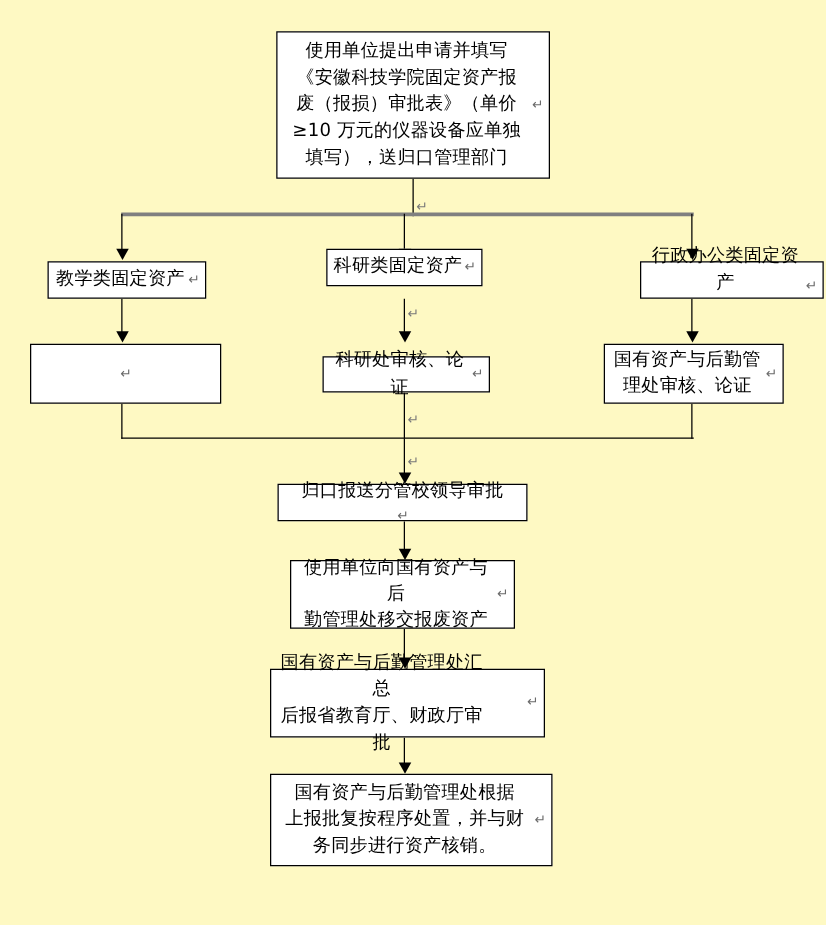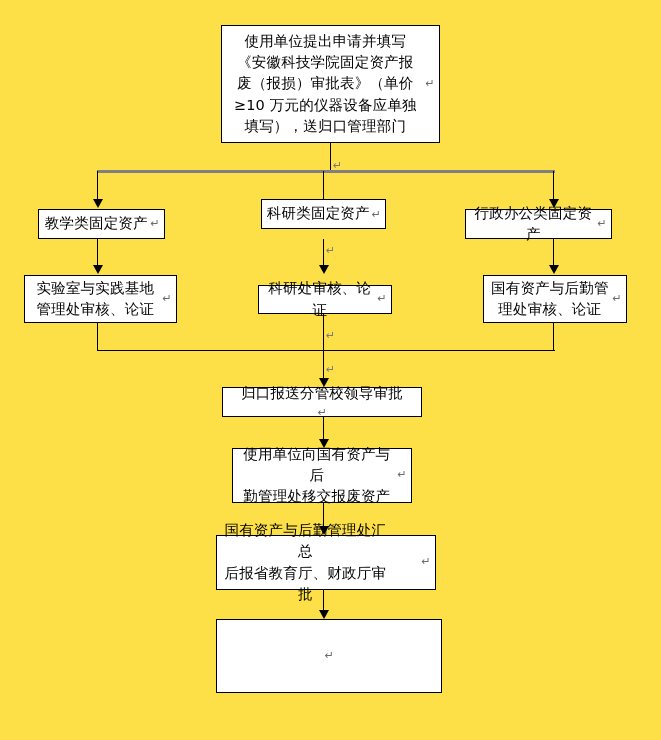--- a/index.html
+++ b/index.html
@@ -7,21 +7,21 @@
     padding: 0;
     background: #ffffff;
   }
   body {
     font-family: "DejaVu Sans", "Liberation Sans", sans-serif;
   }
   #flowchart {
     position: relative;
     width: 661px;
     height: 740px;
-    background: #fde047;
+    background: #fef9c3;
     overflow: hidden;
   }
   .node {
     position: absolute;
     box-sizing: border-box;
     border: 1px solid #000000;
     background: #ffffff;
     display: flex;
     align-items: center;
     justify-content: center;
@@ -110,38 +110,36 @@
   <div class="node" style="left:38px; top:209px; width:127px; height:30px;justify-content:center;">
     <span class="txt">教学类固定资产</span>
       <span class="ret">↵</span>
   </div>
 
   <div class="node" style="left:261px; top:199px; width:125px; height:30px;font-family:Liberation Serif, serif;">
     <span class="txt">科研类固定资产</span>
       <span class="ret">↵</span>
   </div>
 
-  <div class="node" style="left:465px; top:209px; width:147px; height:30px;">
+  <div class="node" style="left:512px; top:209px; width:147px; height:30px;align-items:flex-end;">
     <span class="txt">行政办公类固定资产</span>
       <span class="ret">↵</span>
   </div>
 
   <div class="vline" style="left:97px; top:239px; height:28px;"></div>
   <div class="arrow" style="left:93px; top:265px;"></div>
 
   <div class="vline" style="left:323px; top:239px; height:28px;"></div>
   <div class="lmark" style="left:326px; top:245px;">↵</div>
   <div class="arrow" style="left:319px; top:265px;"></div>
 
   <div class="vline" style="left:553px; top:239px; height:28px;"></div>
   <div class="arrow" style="left:549px; top:265px;"></div>
 
   <div class="node" style="left:24px; top:275px; width:153px; height:48px;">
-    <span class="txt">实验室与实践基地
-管理处审核、论证</span>
       <span class="ret">↵</span>
   </div>
 
   <div class="node" style="left:258px; top:285px; width:134px; height:29px;">
     <span class="txt">科研处审核、论证</span>
       <span class="ret">↵</span>
   </div>
 
   <div class="node" style="left:483px; top:275px; width:144px; height:48px;">
     <span class="txt">国有资产与后勤管
@@ -180,16 +178,19 @@
   <div class="node" style="left:216px; top:535px; width:220px; height:55px;gap:31px;">
     <span class="txt">国有资产与后勤管理处汇总
 后报省教育厅、财政厅审批</span>
       <span class="ret">↵</span>
   </div>
 
   <div class="vline" style="left:323px; top:590px; height:22px;"></div>
   <div class="arrow" style="left:319px; top:610px;"></div>
 
   <div class="node" style="left:216px; top:619px; width:226px; height:74px;">
+    <span class="txt">国有资产与后勤管理处根据
+上报批复按程序处置，并与财
+务同步进行资产核销。</span>
       <span class="ret">↵</span>
   </div>
 
 </div>
 
 </body></html>

